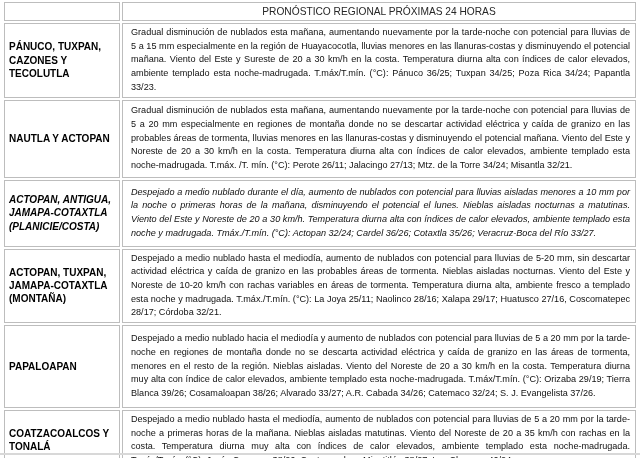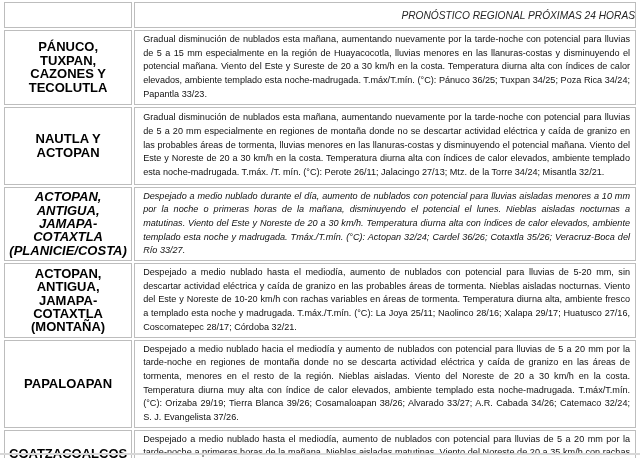--- a/index.html
+++ b/index.html
@@ -1,21 +1,21 @@
 <!DOCTYPE html>
 <html><head>
 <meta charset="utf-8">
 <style>
   html, body { margin: 0; padding: 0; background: #ffffff; }
   body { width: 640px; height: 458px; overflow: hidden; position: relative; font-family: "Liberation Sans", sans-serif; }
   .tbl { position: absolute; left: 2px; top: 0; width: 636px; border-collapse: separate; border-spacing: 2px; }
   .tbl td { border: 1px solid #bdbdbd; background: #ffffff; padding: 0; box-sizing: border-box; }
   .hdr-left { width: 116px; height: 19px; }
-  .hdr-title { height: 26px; text-align: right; font-style: italic; font-size: 10.2px; color: #262626; }
-  .region { width: 116px; text-align: center; font-weight: bold; font-size: 13px; line-height: 13.4px; color: #000; padding: 0 4px !important; }
+  .hdr-title { height: 19px; text-align: center; font-size: 10.2px; color: #262626; }
+  .region { width: 116px; text-align: left; font-weight: bold; font-size: 10px; line-height: 13.4px; color: #000; padding: 0 4px !important; }
   .fc { font-size: 9.1px; line-height: 13.7px; color: #111; text-align: justify; padding: 2px 5px 2px 8px !important; margin-top: 20px; }
   .r1 { height: 69px; } .r2 { height: 78px; } .r3 { height: 67px; font-style: italic; } .r4 { height: 70px; } .r5 { height: 83px; } .r6 { height: 56px; }
   .bottom-line { position: absolute; left: 0; top: 453px; width: 640px; height: 2px; background: #d8d8d8; }
 </style>
 </head>
 <body>
 
 <table class="tbl">
   <tbody>
       <tr>
@@ -28,21 +28,21 @@
   </tr>
   <tr class="r2">
     <td class="region">NAUTLA Y  ACTOPAN</td>
     <td class="fc">Gradual disminución de nublados esta mañana, aumentando nuevamente por la tarde-noche con potencial para lluvias de 5 a 20 mm especialmente en regiones de montaña donde no se descartar actividad eléctrica y caída de granizo en las probables áreas de tormenta, lluvias menores en las llanuras-costas y disminuyendo el potencial mañana. Viento del Este y Noreste de 20 a 30 km/h en la costa.  Temperatura diurna alta con índices de calor elevados, ambiente templado esta noche-madrugada. T.máx. /T. mín. (°C): Perote 26/11; Jalacingo 27/13; Mtz. de la Torre 34/24; Misantla 32/21.</td>
   </tr>
   <tr class="r3">
     <td class="region">ACTOPAN, ANTIGUA, JAMAPA-COTAXTLA (PLANICIE/COSTA)</td>
     <td class="fc">Despejado a medio nublado durante el día, aumento de nublados con potencial para lluvias aisladas menores a 10 mm por la noche o primeras horas de la mañana, disminuyendo el potencial el lunes. Nieblas aisladas nocturnas a matutinas. Viento del Este y Noreste de 20 a 30 km/h. Temperatura diurna alta con índices de calor elevados, ambiente templado esta noche y madrugada. Tmáx./T.mín. (°C): Actopan 32/24; Cardel 36/26; Cotaxtla 35/26; Veracruz-Boca del Río 33/27.</td>
   </tr>
   <tr class="r4">
-    <td class="region">ACTOPAN, ANTIGUA, JAMAPA-COTAXTLA (MONTAÑA)</td>
+    <td class="region">ACTOPAN, TUXPAN, JAMAPA-COTAXTLA (MONTAÑA)</td>
     <td class="fc">Despejado a medio nublado hasta el mediodía, aumento de nublados con potencial para lluvias de 5-20 mm, sin descartar actividad eléctrica y caída de granizo en las probables áreas de tormenta. Nieblas aisladas nocturnas. Viento del Este y Noreste de 10-20 km/h con rachas variables en áreas de tormenta. Temperatura diurna alta, ambiente fresco a templado esta noche y madrugada. T.máx./T.mín. (°C): La Joya 25/11; Naolinco 28/16; Xalapa 29/17; Huatusco 27/16, Coscomatepec 28/17; Córdoba 32/21.</td>
   </tr>
   <tr class="r5">
     <td class="region">PAPALOAPAN</td>
     <td class="fc">Despejado a medio nublado hacia el mediodía y aumento de nublados con potencial para lluvias de 5 a 20 mm por la tarde-noche en regiones de montaña donde no se descarta actividad eléctrica y caída de granizo en las áreas de tormenta, menores en el resto de la región. Nieblas aisladas. Viento del Noreste de 20 a 30 km/h en la costa. Temperatura diurna muy alta con índice de calor elevados, ambiente templado esta noche-madrugada. T.máx/T.mín. (°C): Orizaba 29/19; Tierra Blanca 39/26; Cosamaloapan 38/26; Alvarado 33/27; A.R. Cabada 34/26; Catemaco 32/24; S. J. Evangelista 37/26.</td>
   </tr>
   <tr class="r6">
     <td class="region">COATZACOALCOS Y TONALÁ</td>
     <td class="fc">Despejado a medio nublado hasta el mediodía, aumento de nublados con potencial para lluvias de 5 a 20 mm por la tarde-noche a primeras horas de la mañana. Nieblas aisladas matutinas. Viento del Noreste de 20 a 35 km/h con rachas en la costa. Temperatura diurna muy alta con índices de calor elevados, ambiente templado esta noche-madrugada. T.máx/T.mín. (°C): Jesús Carranza 38/26; Coatzacoalcos-Minatitlán 38/27; Las Choapas 40/24.</td>
   </tr>

